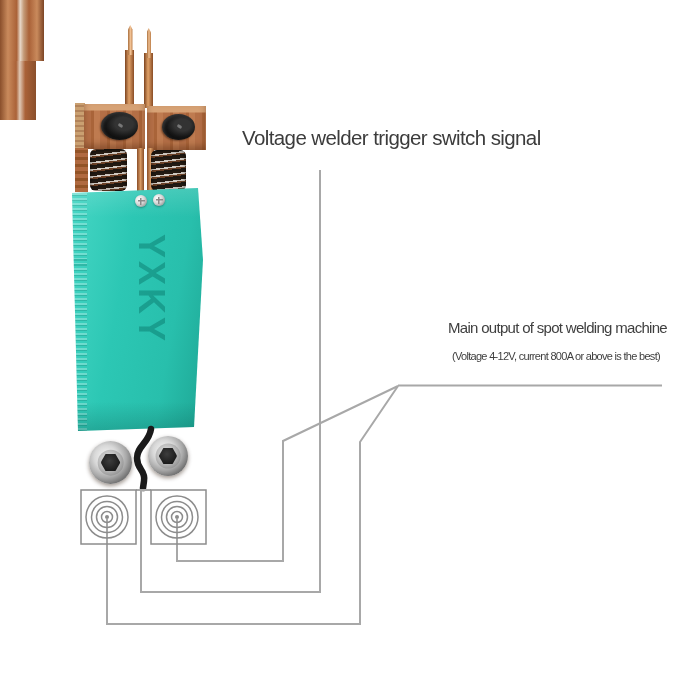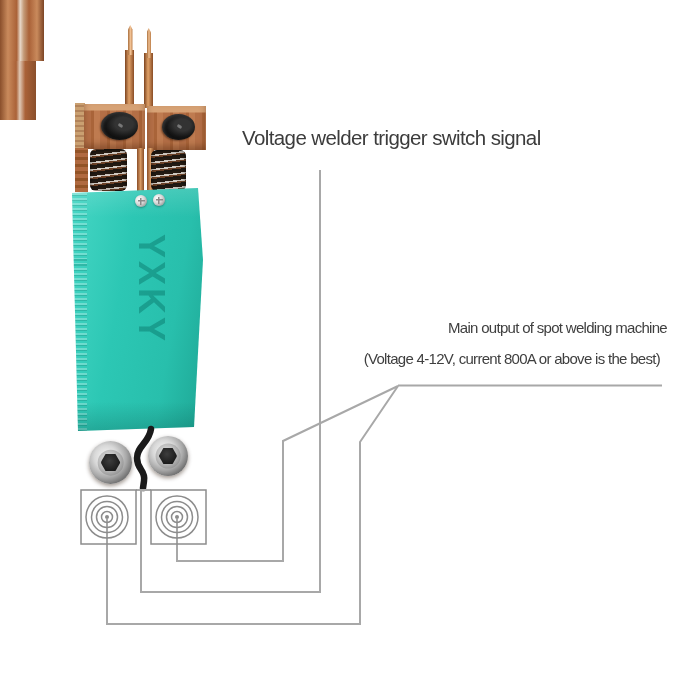--- a/index.html
+++ b/index.html
@@ -15,21 +15,21 @@
   .stage{
     position:relative;width:700px;height:700px;background:#ffffff;overflow:hidden;
     font-family:"Liberation Sans","DejaVu Sans",sans-serif;
   }
   .abs{position:absolute;}
 
   
   .lbl{position:absolute;color:var(--label-color);white-space:nowrap;}
   .lbl.heading{left:242px;top:126px;font-size:20.5px;letter-spacing:-0.6px;color:var(--heading-color);}
   .lbl.out1{right:33px;top:319px;font-size:15px;letter-spacing:-0.7px;text-align:right;}
-  .lbl.out2{right:40px;top:350px;font-size:15px;letter-spacing:-0.7px;text-align:right;}
+  .lbl.out2{right:40px;top:350px;font-size:11px;letter-spacing:-0.7px;text-align:right;}
 
   
   .needle-shaft{position:absolute;background:linear-gradient(90deg,#7c431f,#e0a168 45%,#8a4d26);}
   .needle-tip{position:absolute;background:linear-gradient(90deg,#a96f3e,#f0c092 50%,#b97a45);
     clip-path:polygon(50% 0,100% 15%,100% 100%,0 100%,0 15%);}
   .n1s{left:125px;top:50px;width:9px;height:56px;}
   .n1t{left:128px;top:25px;width:4.5px;height:30px;}
   .n2s{left:143.5px;top:53px;width:9px;height:55px;}
   .n2t{left:146.5px;top:28px;width:4.5px;height:30px;}
 

